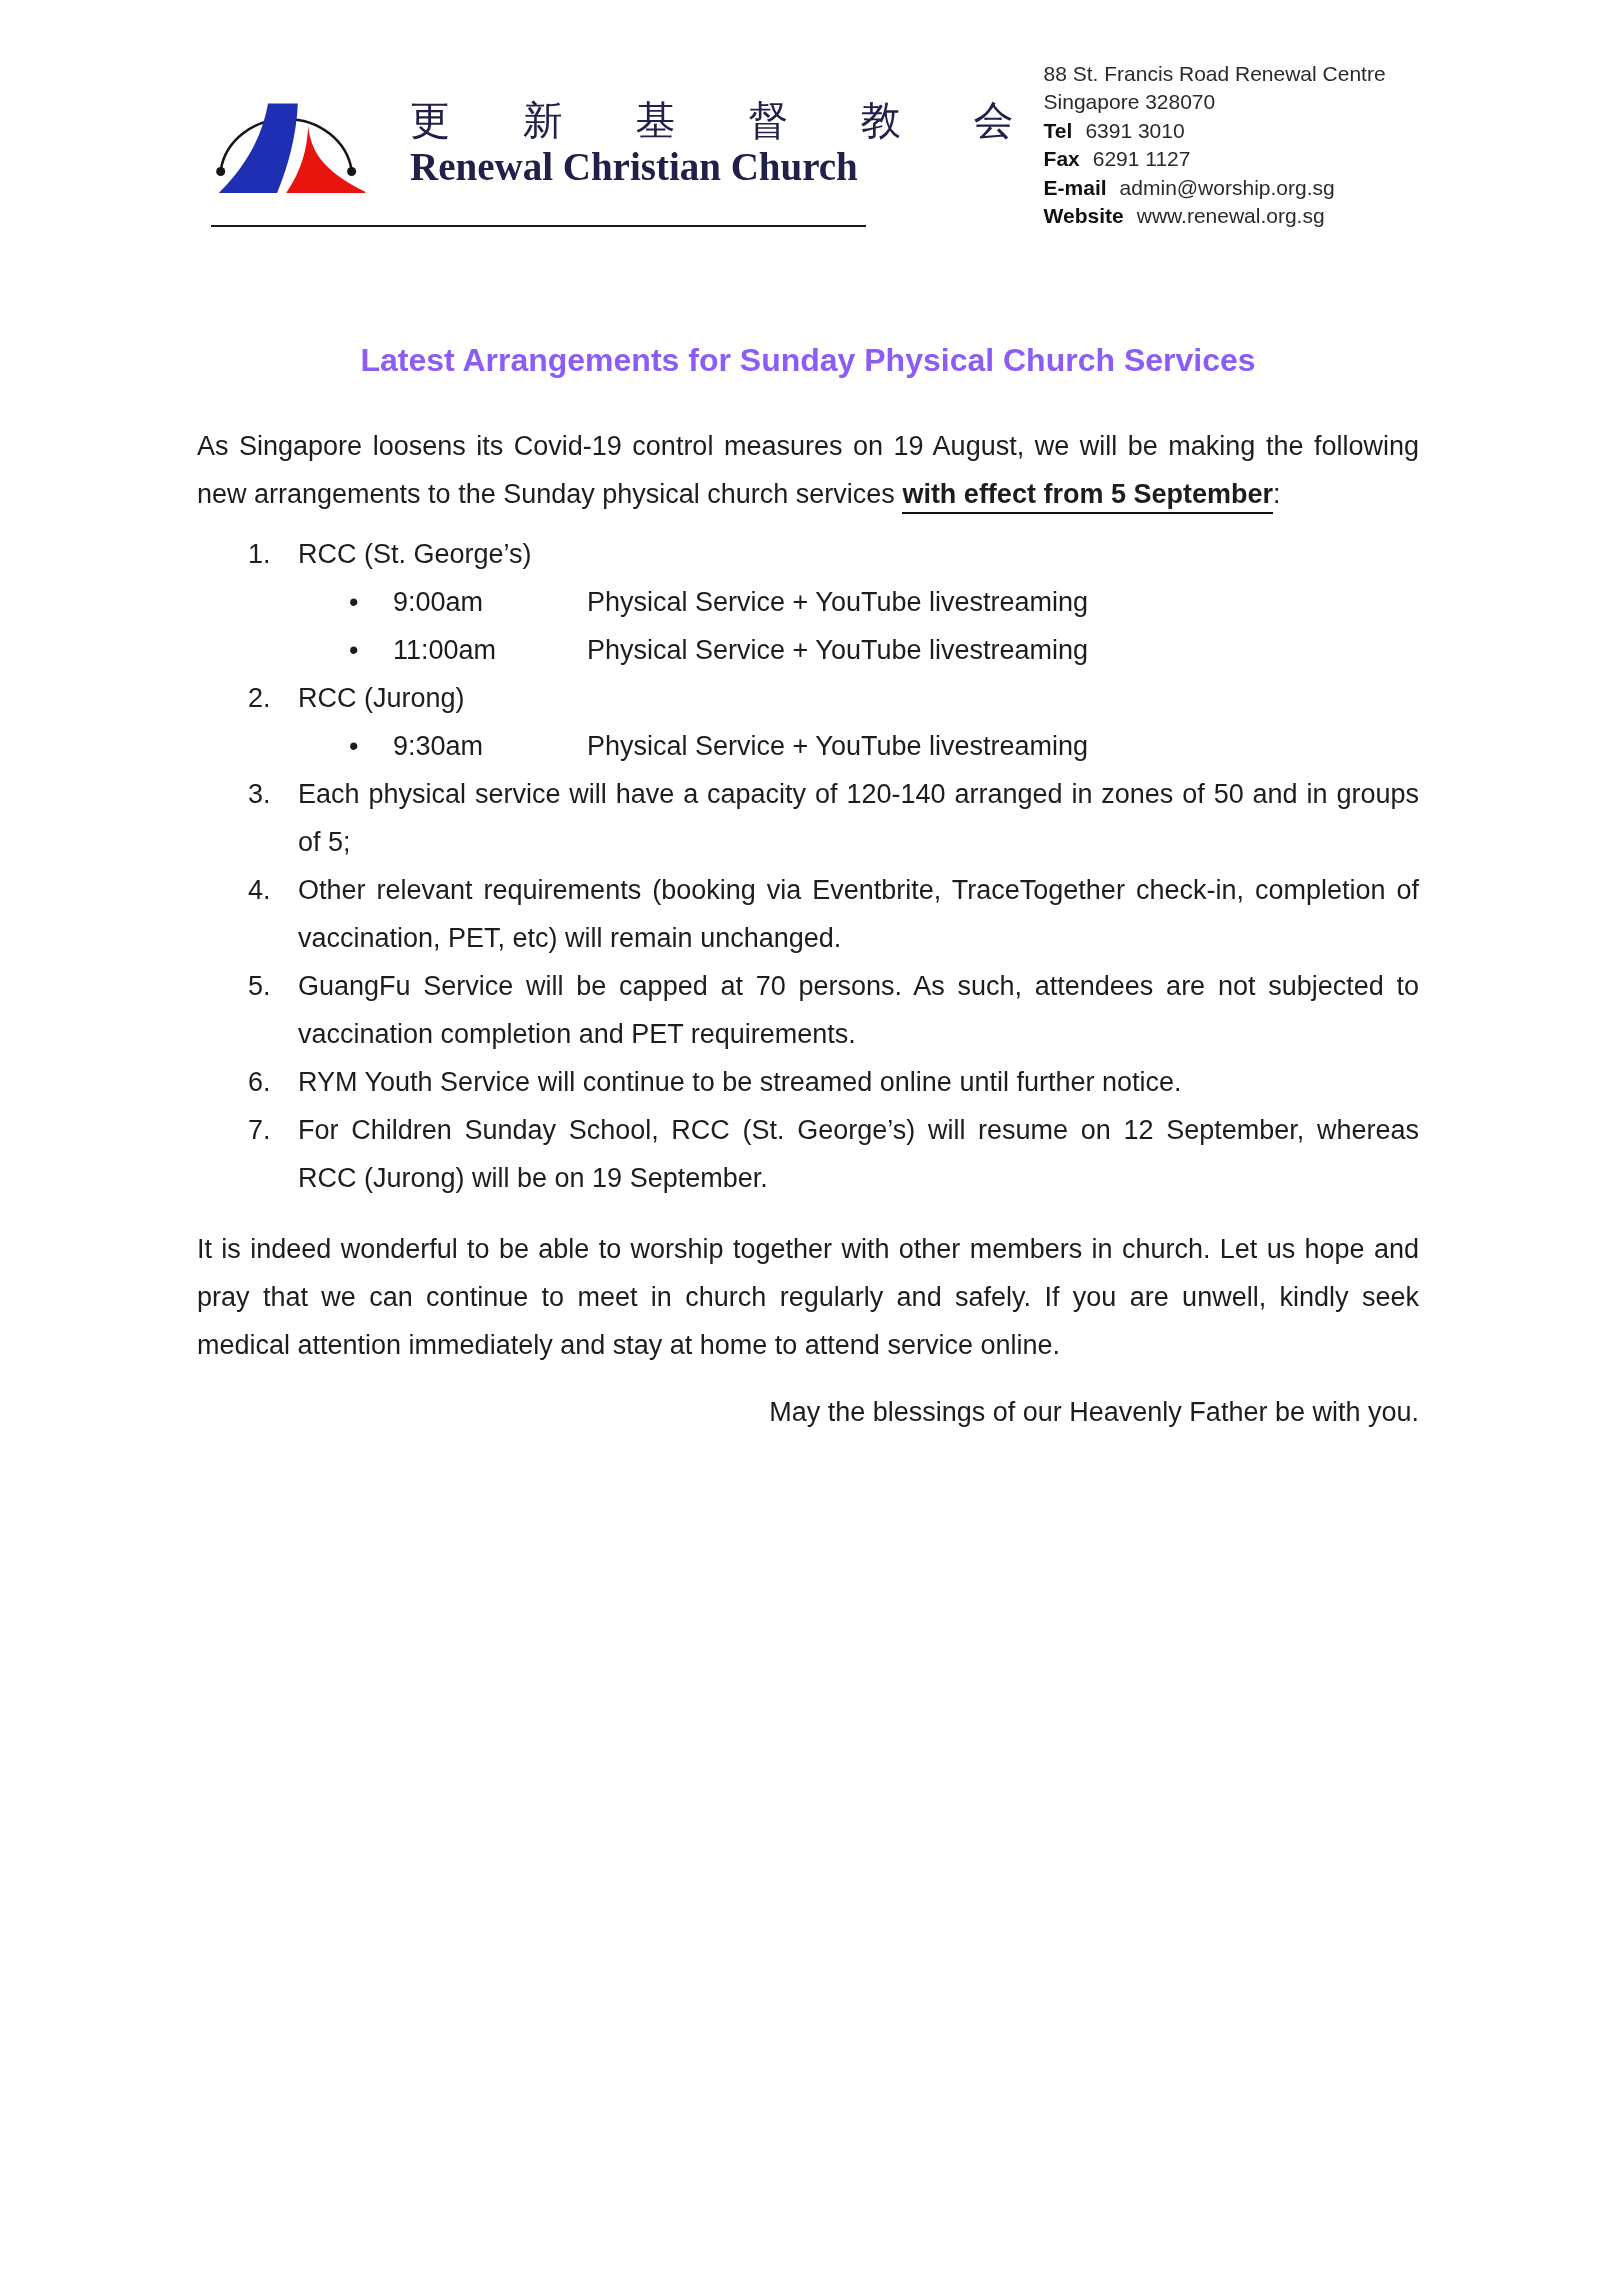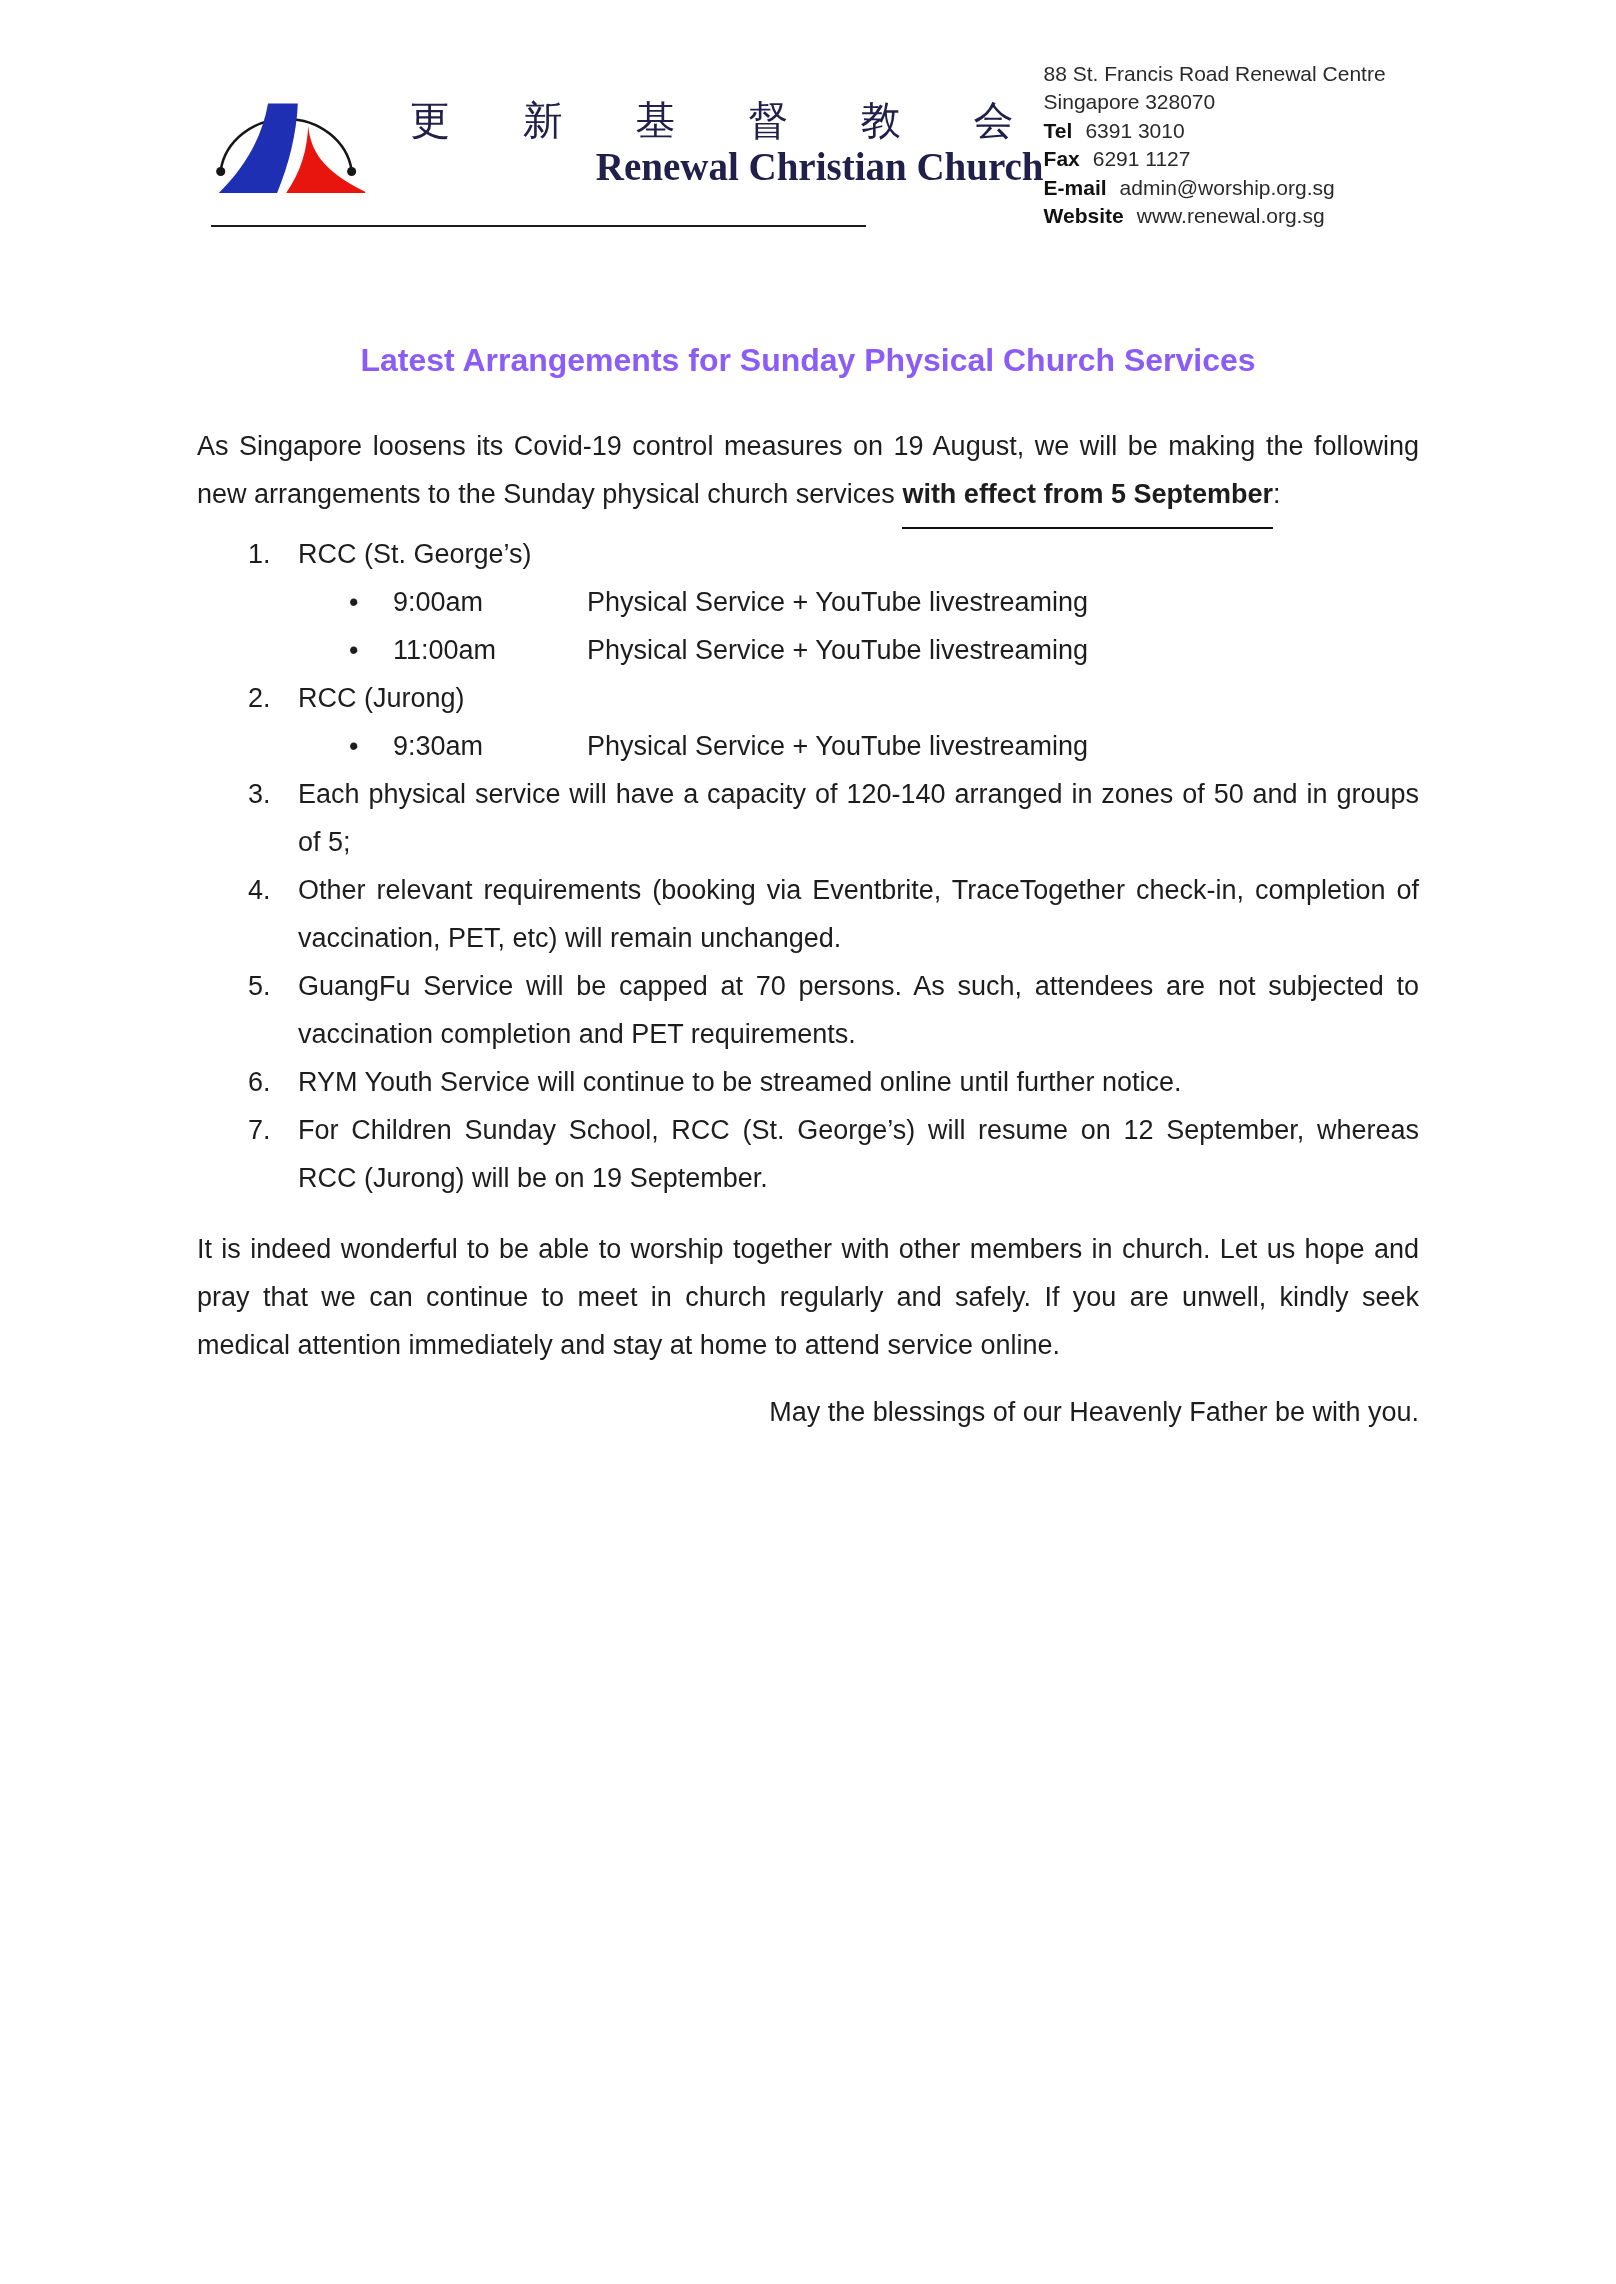--- a/index.html
+++ b/index.html
@@ -22,21 +22,21 @@
   }
 
   
   .header {
     display: flex;
     justify-content: space-between;
     align-items: flex-start;
     padding-top: 56px;
   }
   .brand { margin-top: 30px; margin-left: 14px; }
-  .brand-row { display: flex; align-items: flex-start; text-align: right; }
+  .brand-row { display: flex; align-items: flex-start; }
   .logo-box { width: 162px; height: 116px; flex: none; }
   .brand-names { margin-left: 37px; padding-top: 12.3px; }
   .chinese-name {
     font-family: "DejaVu Serif", serif;
     font-size: 40px;
     line-height: 1.1;
     letter-spacing: 30px;
     color: #20204a;
     white-space: nowrap;
   }
@@ -78,21 +78,21 @@
   .para {
     margin-top: 44px;
     font-size: 27px;
     line-height: 48px;
     text-align: justify;
     color: #1d1d1d;
   }
   .bold-underline {
     font-weight: bold;
     border-bottom: 2.6px solid #111;
-    padding-bottom: 18px;
+    padding-bottom: 3px;
   }
 
   .num-list { margin: 12.3px 0 0 0; padding: 0; list-style: none; }
   .list-item { display: flex; padding-left: 51px; }
   .num { flex: none; width: 50px; font-size: 27px; line-height: 48px; }
   .item-body { flex: 1; }
   .item-text { font-size: 27px; line-height: 48px; text-align: justify; }
   .sub-row { display: flex; padding-left: 51px; }
   .bullet { flex: none; width: 44px; font-size: 27px; line-height: 48px; }
   .time { flex: none; width: 194px; font-size: 27px; line-height: 48px; }

